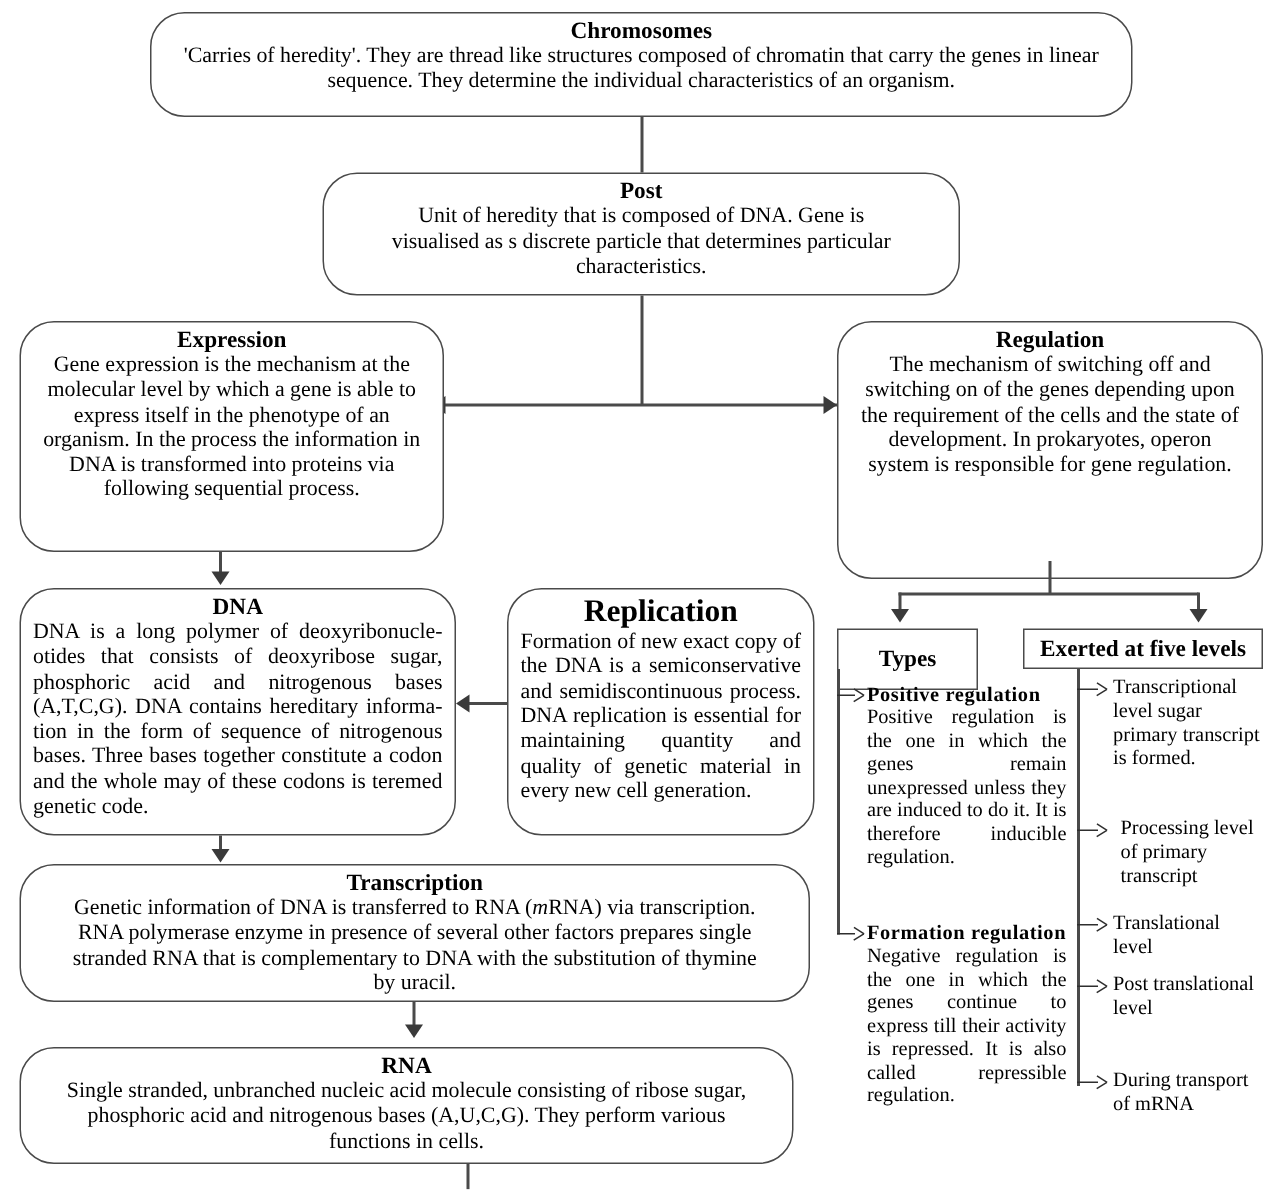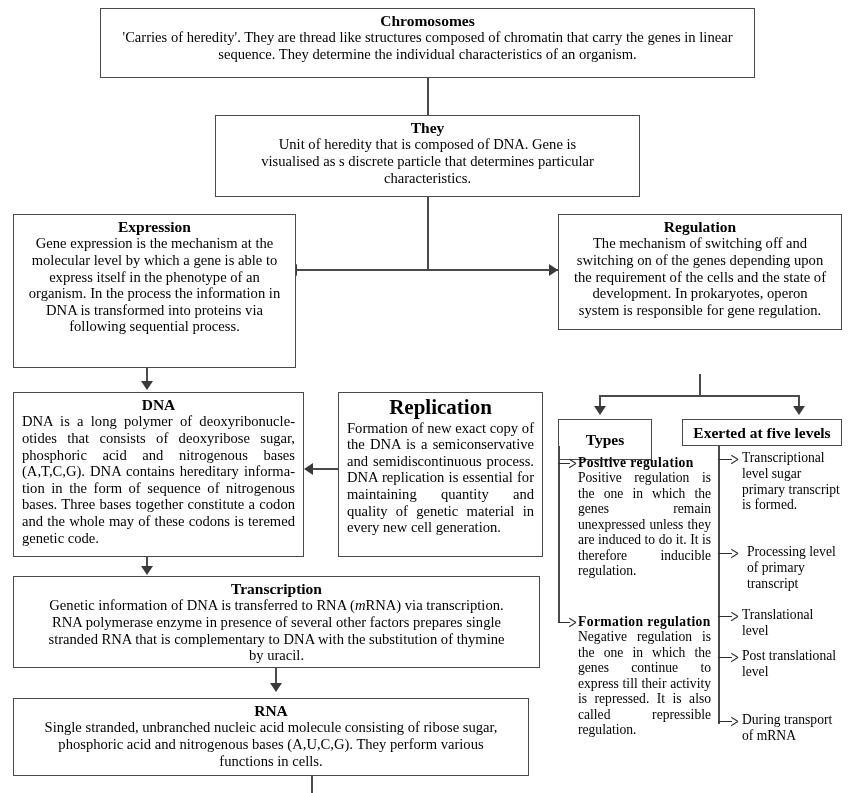--- a/index.html
+++ b/index.html
@@ -2,21 +2,21 @@
 <html><head>
 <meta charset="utf-8">
 <style>
   html,body{margin:0;padding:0;background:#ffffff;}
   body{font-family:"Liberation Serif","DejaVu Serif",serif;color:#000;}
   #canvas{position:relative;width:855px;height:793px;overflow:hidden;background:#fff;}
 
   .box{position:absolute;border:1.5px solid #4a4a4a;background:#fff;box-sizing:border-box;}
   .bt{font-weight:bold;text-align:center;display:block;line-height:1.12;}
   .bd{display:block;text-align:center;line-height:1.14;}
-  .pad{padding:3px 6px 4px 6px;}
+  .pad{padding:3px 6px 4px 6px;border-radius:23px;}
 
   
   .vline{position:absolute;background:#4a4a4a;width:1.5px;}
   .hline{position:absolute;background:#4a4a4a;height:1.5px;}
 
   .arrowdown{position:absolute;width:0;height:0;border-left:6px solid transparent;border-right:6px solid transparent;border-top:9px solid #3a3a3a;}
   .arrowleft{position:absolute;width:0;height:0;border-top:6px solid transparent;border-bottom:6px solid transparent;border-right:9px solid #3a3a3a;}
   .arrowright{position:absolute;width:0;height:0;border-top:6px solid transparent;border-bottom:6px solid transparent;border-left:9px solid #3a3a3a;}
 
   
@@ -38,35 +38,35 @@
 <div id="canvas">
 
   <div class="box pad" style="left:100px;top:8px;width:655px;height:70px;">
     <span class="bt" style="font-size:15.5px;">Chromosomes</span>
     <span class="bd" style="font-size:14.6px;padding:0 4px;">'Carries of heredity'. They are thread like structures composed of chromatin that carry the genes in linear sequence. They determine the individual characteristics of an organism.</span>
   </div>
 
   <div class="vline" style="left:427px;top:78px;height:37px;"></div>
 
   <div class="box pad" style="left:215px;top:115px;width:425px;height:82px;">
-    <span class="bt" style="font-size:15.5px;">They</span>
+    <span class="bt" style="font-size:15.5px;">Post</span>
     <span class="bd" style="font-size:14.6px;padding:0 36px;">Unit of heredity that is composed of DNA. Gene is visualised as s discrete particle that determines particular characteristics.</span>
   </div>
 
   <div class="vline" style="left:427px;top:197px;height:73px;"></div>
   <div class="hline" style="left:295px;top:269px;width:265px;"></div>
   <div class="arrowleft" style="left:288px;top:264px;"></div>
   <div class="arrowright" style="left:549px;top:264px;"></div>
 
   <div class="box pad" style="left:13px;top:214px;width:283px;height:154px;">
     <span class="bt" style="font-size:15.5px;">Expression</span>
     <span class="bd" style="font-size:14.6px;padding:0 2px;">Gene expression is the mechanism at the molecular level by which a gene is able to express itself in the phenotype of an organism. In the process the information in DNA is transformed into proteins via following sequential process.</span>
   </div>
 
-  <div class="box pad" style="left:558px;top:214px;width:284px;height:116px;">
+  <div class="box pad" style="left:558px;top:214px;width:284px;height:172px;">
     <span class="bt" style="font-size:15.5px;">Regulation</span>
     <span class="bd" style="font-size:14.6px;padding:0 6px;">The mechanism of switching off and switching on of the genes depending upon the requirement of the cells and the state of development. In prokaryotes, operon system is responsible for gene regulation.</span>
   </div>
 
   <div class="vline" style="left:146px;top:368px;height:18px;"></div>
   <div class="arrowdown" style="left:141px;top:381px;"></div>
 
   <div class="box pad" style="left:13px;top:392px;width:291px;height:165px;">
     <span class="bt" style="font-size:15.5px;">DNA</span>
     <span class="bd" style="font-size:14.6px;text-align:justify;padding:0 2px;">DNA is a long polymer of deoxyribonucle-otides that consists of deoxyribose sugar, phosphoric acid and nitrogenous bases (A,T,C,G). DNA contains hereditary informa-tion in the form of sequence of nitrogenous bases. Three bases together constitute a codon and the whole may of these codons is teremed genetic code.</span>

